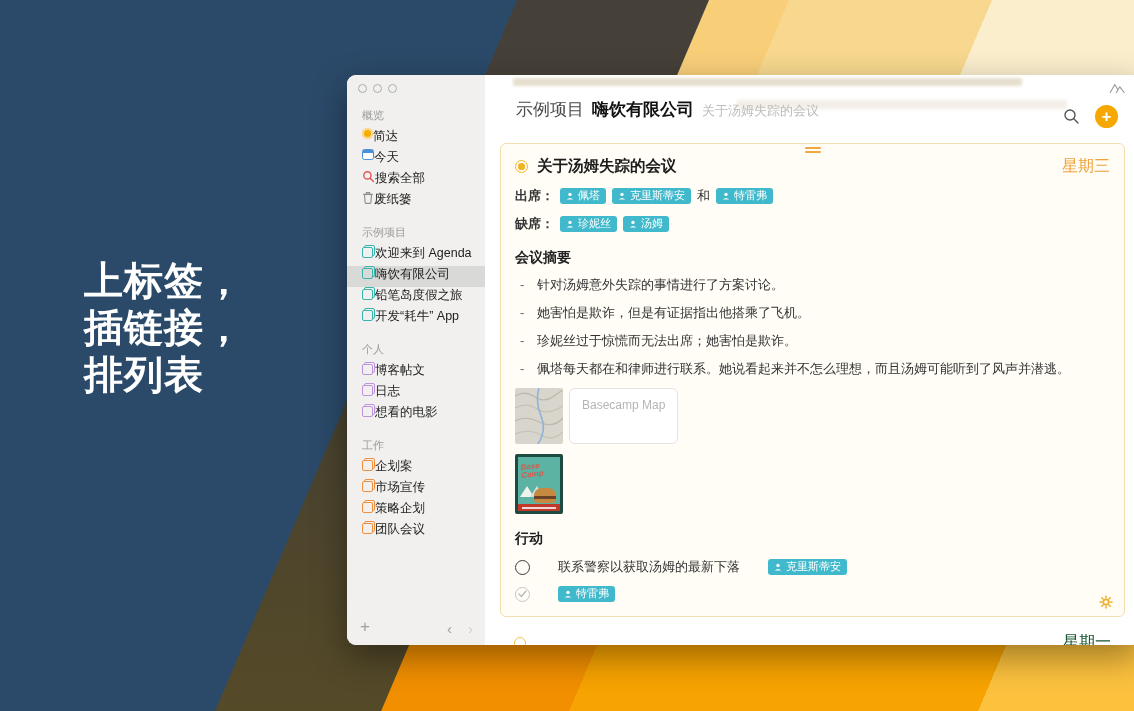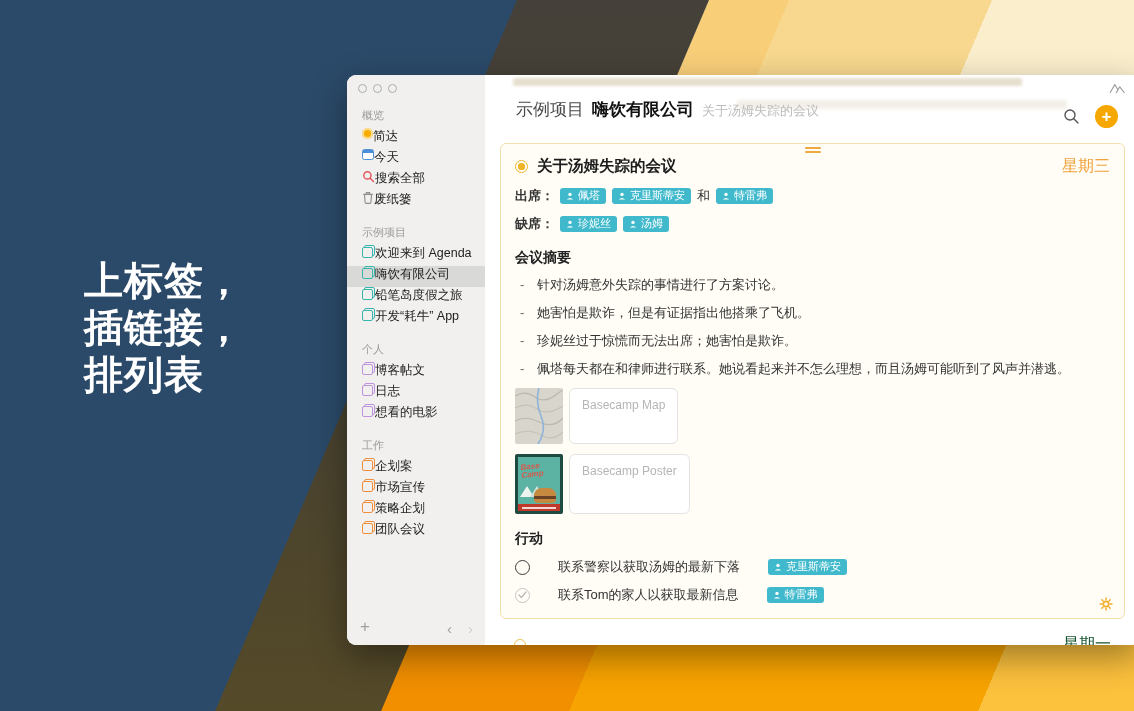--- a/index.html
+++ b/index.html
@@ -320,24 +320,20 @@
             <div class="poster-in">
               <div class="poster-txt">Base Camp</div>
               <div class="mtn"></div>
               <div class="mtn m2"></div>
               <div class="bun-t"></div>
               <div class="patty"></div>
               <div class="bun-b"></div>
               <div class="banner"></div>
             </div>
           </div>
-          <div class="label-box">
-            <span>Basecamp</span>
-            <span>Poster</span>
-          </div>
         </div>
 
         <div class="sec-h">行动</div>
 
         <div class="todo">
           <span class="cb"></span>
           <span>联系警察以获取汤姆的最新下落</span>
           <span class="tag">
               <svg width="8" height="8" viewBox="0 0 8 8">
                 <circle cx="4" cy="2.4" r="1.7" fill="#fff"></circle>
@@ -346,21 +342,20 @@
               <span>克里斯蒂安</span>
             </span>
         </div>
 
         <div class="todo">
           <span class="cb done">
               <svg width="9" height="8" viewBox="0 0 9 8">
                 <path d="M1 4 L3.4 6.4 L8 1" fill="none" stroke="#b9b9b9" stroke-width="1.4" stroke-linecap="round"></path>
               </svg>
             </span>
-          <span>联系Tom的家人以获取最新信息</span>
           <span class="tag">
               <svg width="8" height="8" viewBox="0 0 8 8">
                 <circle cx="4" cy="2.4" r="1.7" fill="#fff"></circle>
                 <path d="M0.7 7.5 Q4 4.3 7.3 7.5 Z" fill="#fff"></path>
               </svg>
               <span>特雷弗</span>
             </span>
         </div>
 
         <svg class="gear" width="14" height="14" viewBox="0 0 16 16">

